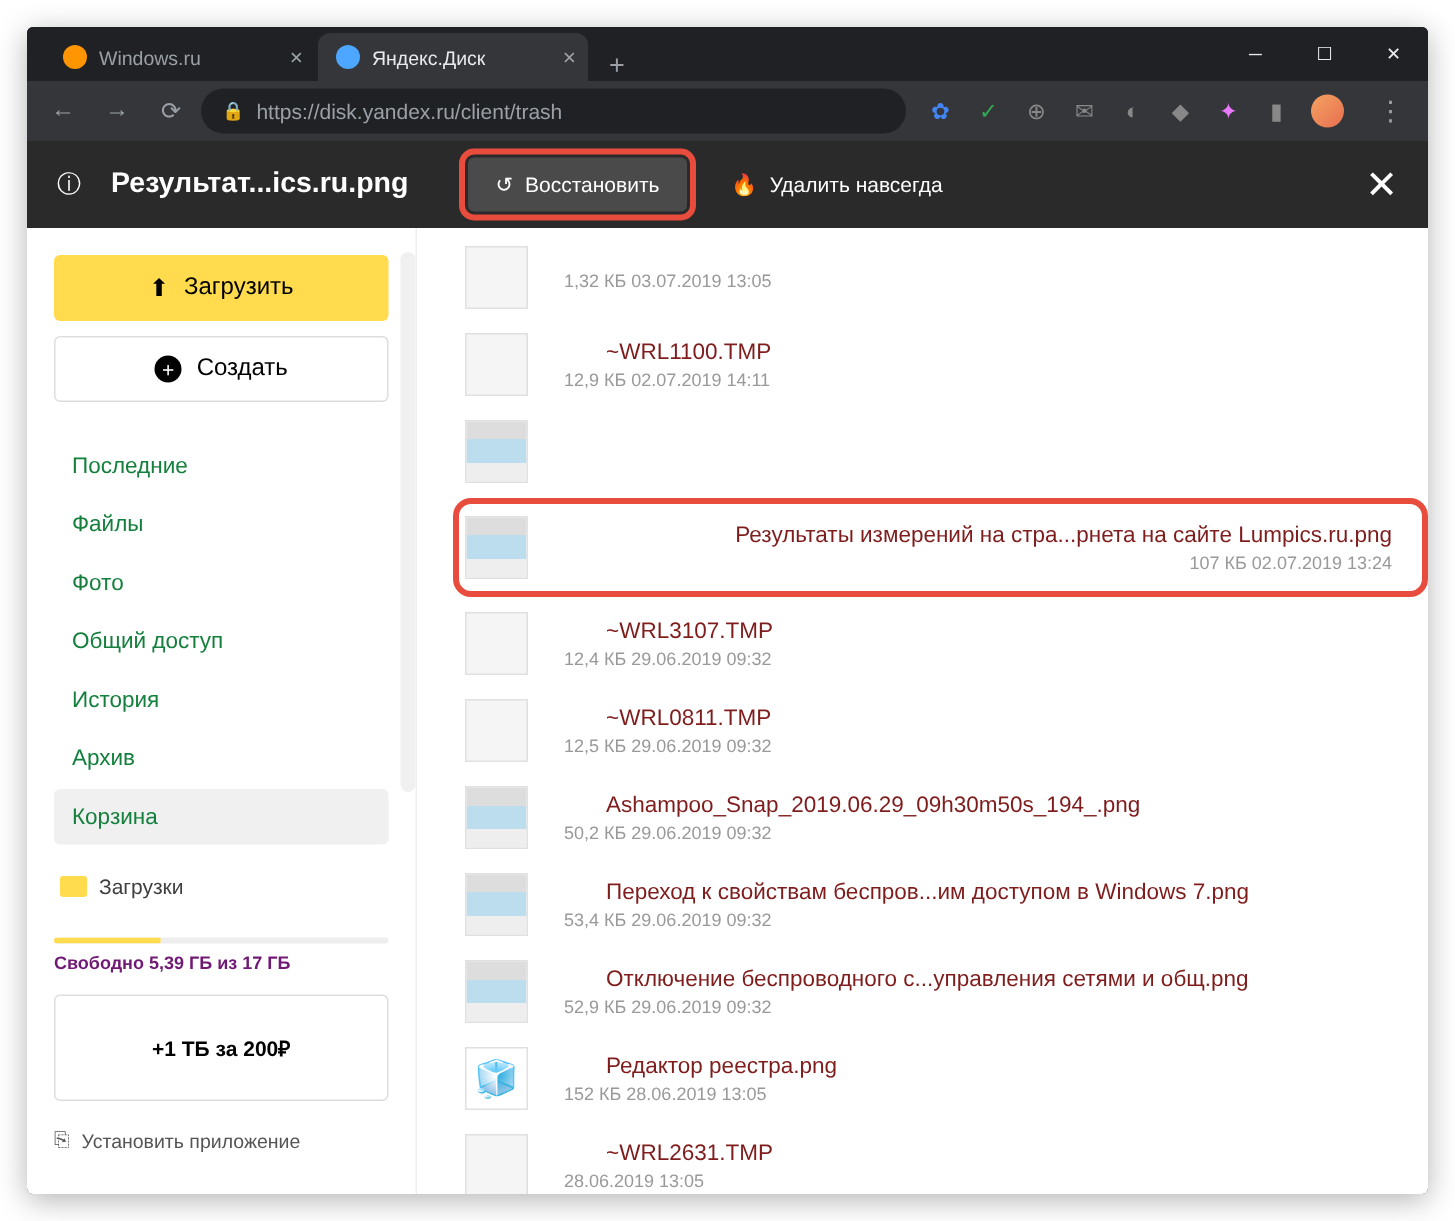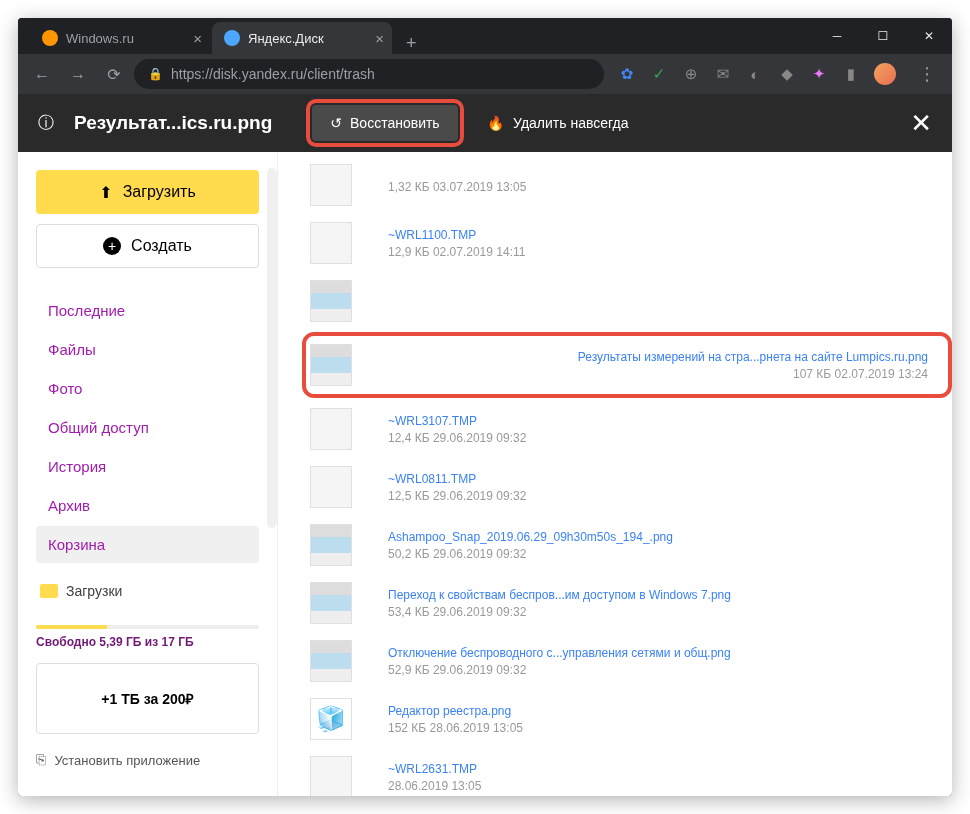--- a/index.html
+++ b/index.html
@@ -27,37 +27,37 @@
 .info-icon { font-size: 16px; margin-right: 8px; }
 .filename { font-size: 19px; font-weight: bold; flex-shrink: 0; }
 .action-btn { display: flex; align-items: center; gap: 8px; padding: 10px 18px; background: #4a4a4a; border-radius: 4px; cursor: pointer; font-size: 14px; }
 .action-btn.highlight { outline: 4px solid #e74c3c; outline-offset: 2px; }
 .action-btn.transparent { background: transparent; }
 .close-action { margin-left: auto; font-size: 26px; cursor: pointer; color: #fff; }
 .main { display: flex; height: calc(100% - 58px); }
 .sidebar { width: 260px; padding: 18px; border-right: 1px solid #eee; overflow-y: auto; position: relative; }
 .btn-upload { width: 100%; height: 44px; background: #ffdb4d; border: none; border-radius: 4px; font-size: 16px; font-weight: 500; cursor: pointer; display: flex; align-items: center; justify-content: center; gap: 10px; margin-bottom: 10px; }
 .btn-create { width: 100%; height: 44px; background: #fff; border: 1px solid #ddd; border-radius: 4px; font-size: 16px; font-weight: 500; cursor: pointer; display: flex; align-items: center; justify-content: center; gap: 10px; margin-bottom: 24px; }
-.nav-item { padding: 10px 12px; font-size: 15px; color: #a21caf; cursor: pointer; border-radius: 4px; margin-bottom: 2px; }
+.nav-item { padding: 10px 12px; font-size: 15px; color: #15803d; cursor: pointer; border-radius: 4px; margin-bottom: 2px; }
 .nav-item.active { background: #f0f0f0; }
 .folder-item { display: flex; align-items: center; gap: 8px; padding: 8px 4px; font-size: 14px; color: #404040; margin-top: 12px; }
 .folder-icon { width: 18px; height: 14px; background: #ffdb4d; border-radius: 2px; }
 .storage-bar { height: 4px; background: #eee; border-radius: 2px; margin-top: 18px; overflow: hidden; }
 .storage-fill { height: 100%; width: 32%; background: #ffdb4d; }
 .storage-text { font-size: 12px; color: #701a75; margin-top: 6px; font-weight: bold; }
 .promo-btn { width: 100%; padding: 25px; border: 1px solid #ddd; border-radius: 4px; background: #fff; font-size: 14px; font-weight: bold; cursor: pointer; margin-top: 14px; }
 .install { display: flex; align-items: center; gap: 8px; font-size: 13px; color: #555; margin-top: 18px; cursor: pointer; }
 .filelist { flex: 1; overflow-y: auto; padding: 4px 0px 4px 28px; }
-.file-row { display: flex; align-items: center; gap: 36px; padding: 8px 20px 8px 4px; cursor: pointer; border-radius: 6px; }
+.file-row { display: flex; align-items: center; gap: 24px; padding: 8px 20px 8px 4px; cursor: pointer; border-radius: 6px; }
 .file-row.selected { outline: 4px solid #e74c3c; outline-offset: 0; margin: 6px 4px 6px 0; border-radius: 8px; text-align: right; }
 .thumb { width: 42px; height: 42px; background: #f5f5f5; border: 1px solid #e0e0e0; flex-shrink: 0; display: flex; align-items: center; justify-content: center; font-size: 10px; color: #999; }
 .thumb.img { background: linear-gradient(to bottom, #ddd 30%, #bde 30%, #bde 70%, #eee 70%); }
 .thumb.cube { background: #fff; }
 .file-info { flex: 1; min-width: 0; }
-.file-name { font-size: 12px; color: #3b82f6; white-space: nowrap; overflow: hidden; text-overflow: ellipsis; }
+.file-name { font-size: 15px; color: #7f1d1d; white-space: nowrap; overflow: hidden; text-overflow: ellipsis; margin-left: 28px; }
 .file-meta { font-size: 12px; color: #999; margin-top: 3px; }
 .scroll-track { position: absolute; right: 0; top: 0; bottom: 0; width: 10px; }
 .scroll-thumb { background: #f0f0f0; border-radius: 5px; }
 </style>
 </head>
 <body>
 
 <div class="window">
   <div class="titlebar">
     <div class="tabs">

